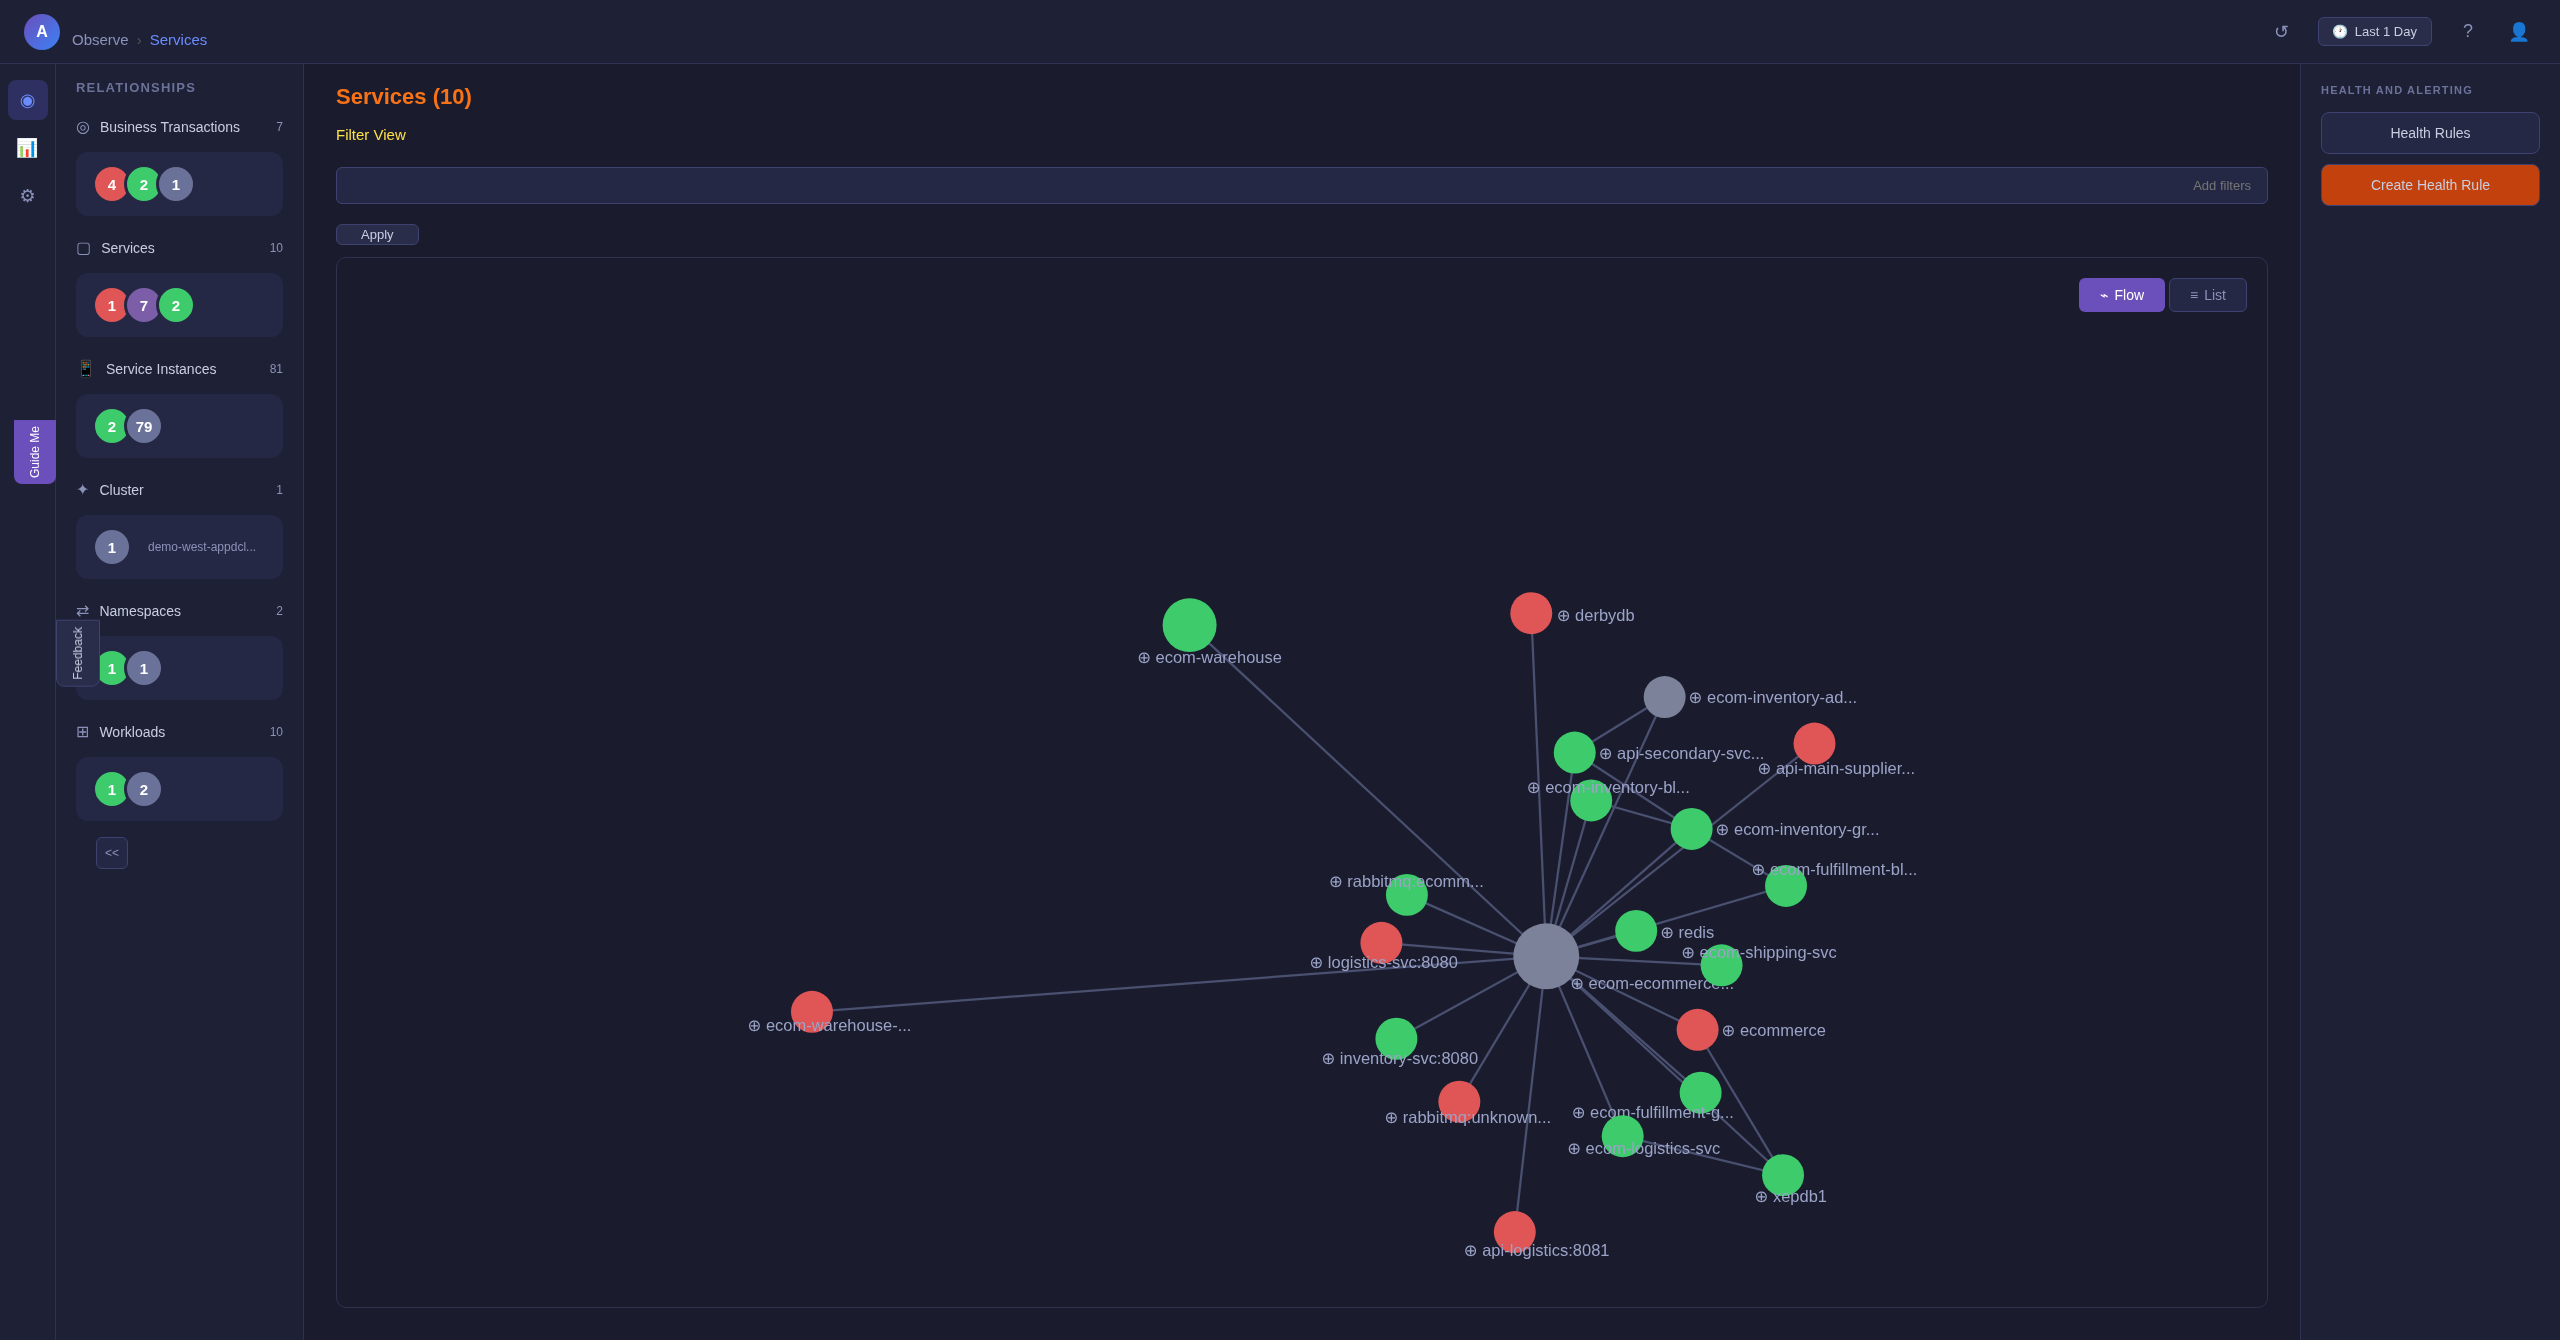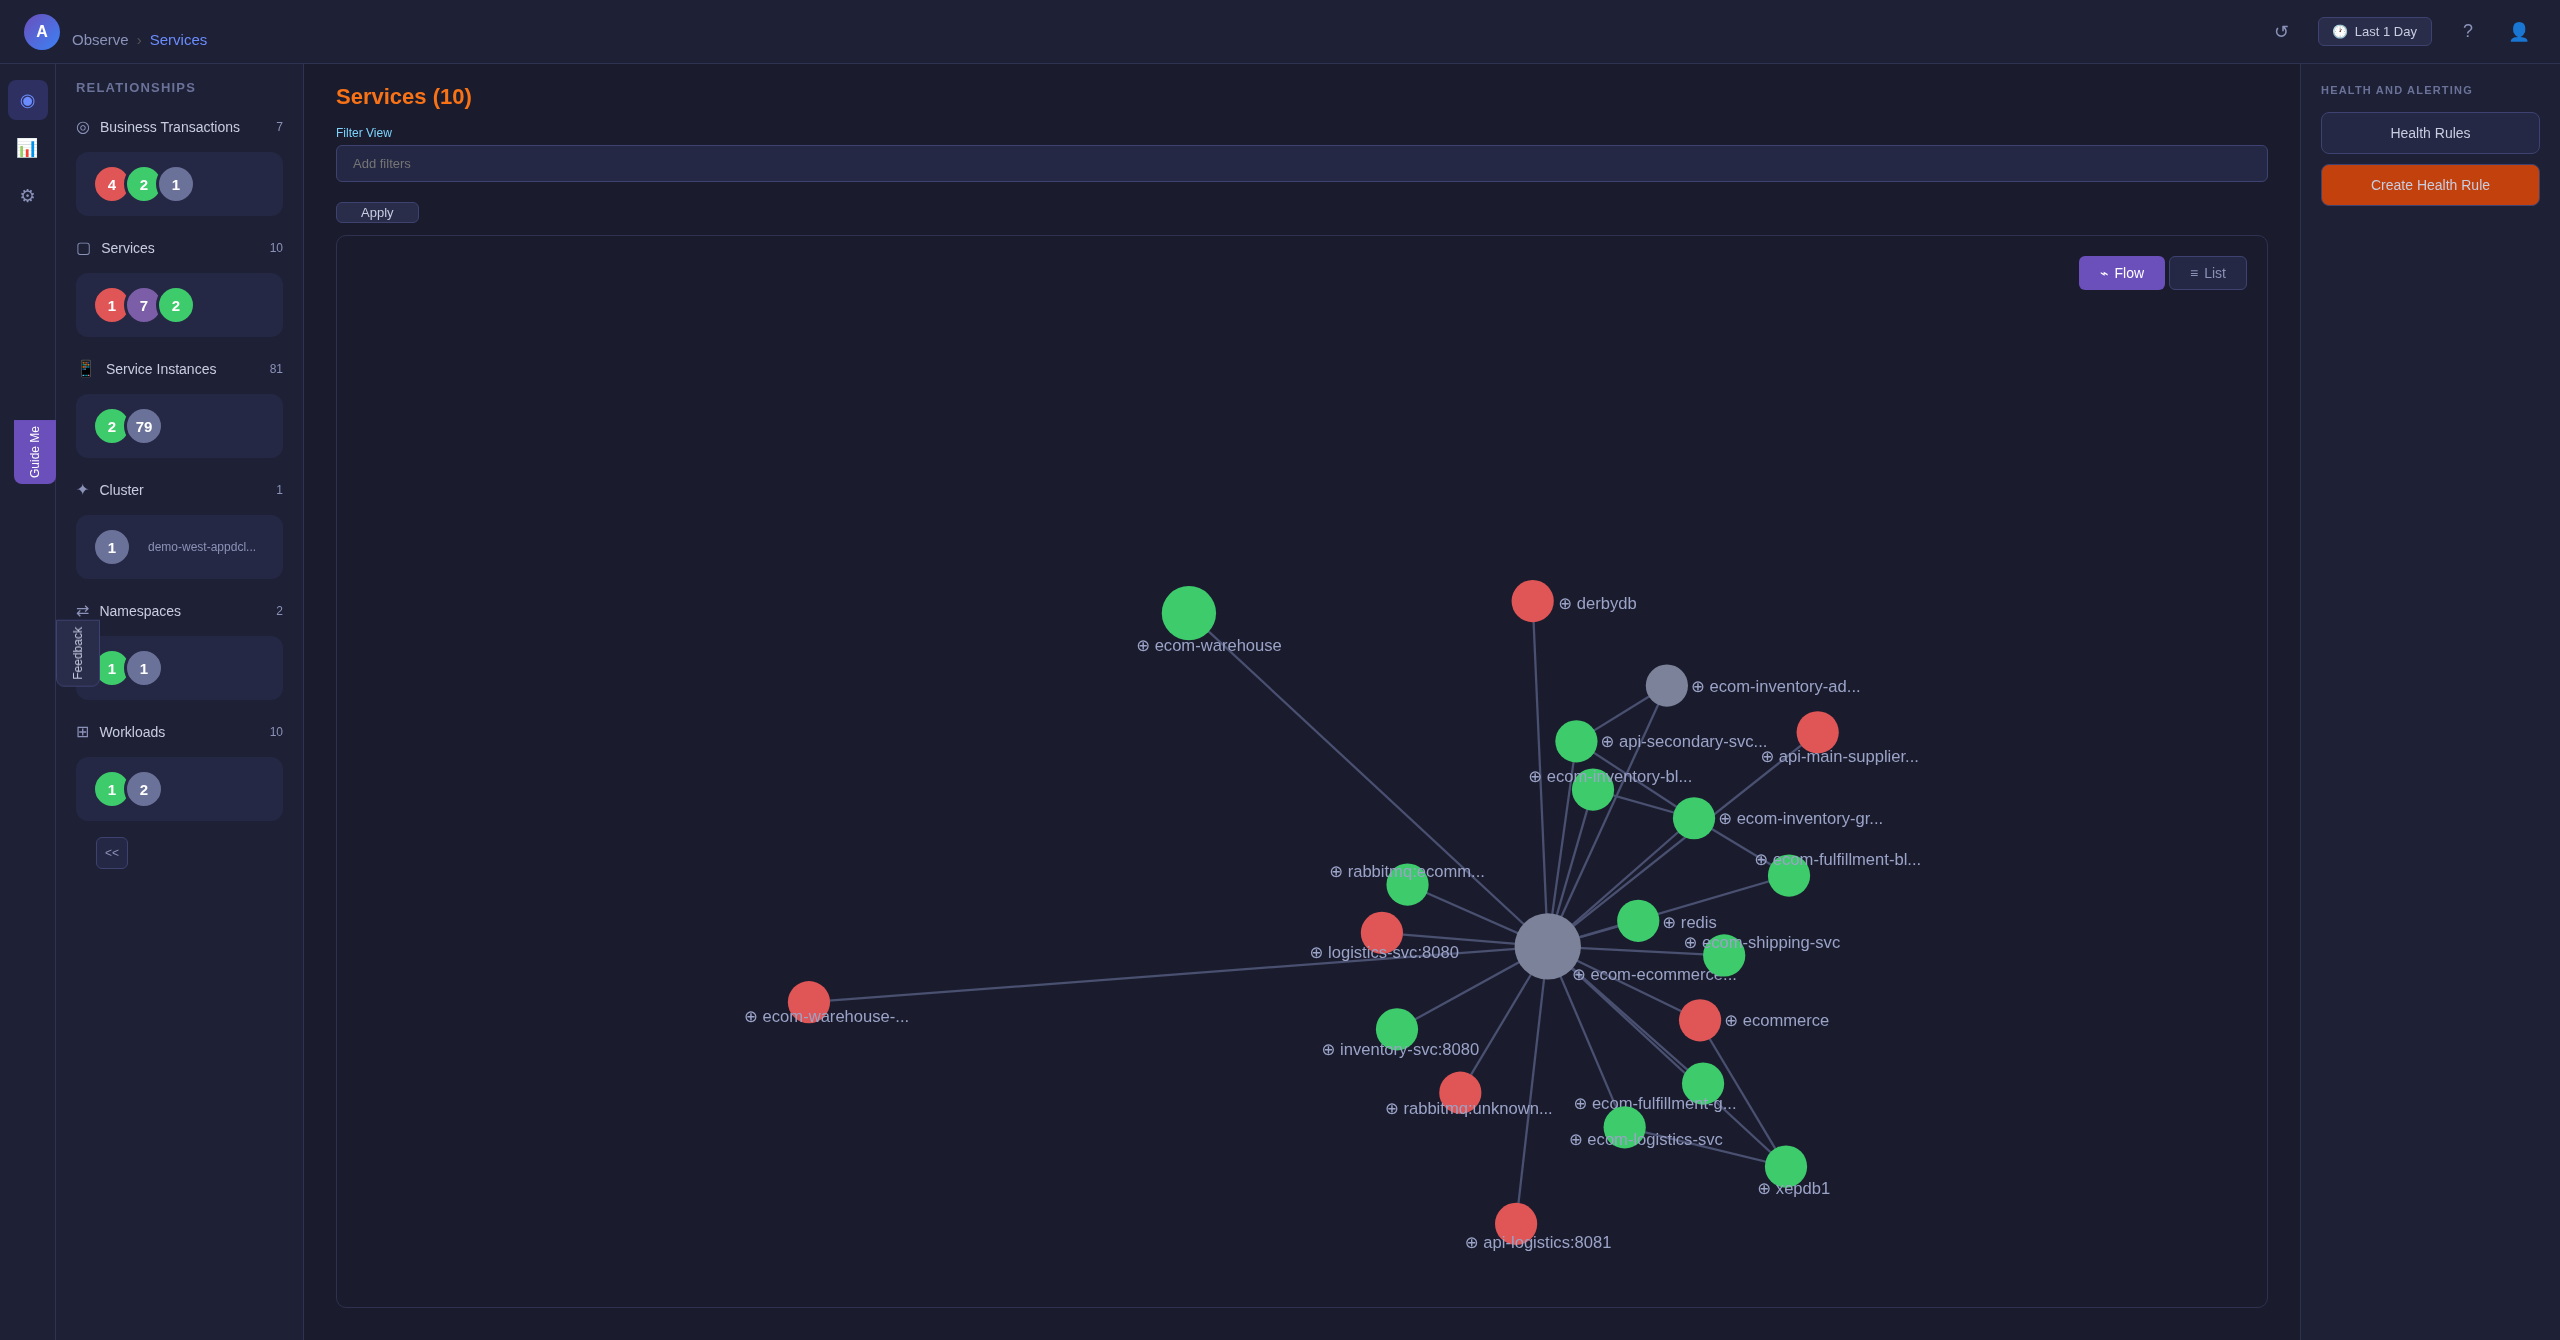--- a/index.html
+++ b/index.html
@@ -257,33 +257,34 @@
     .page-title {
       font-size: 22px;
       font-weight: 600;
       color: #f97316;
       margin-bottom: 16px;
     }
     .filter-section {
       margin-bottom: 12px;
     }
     .filter-label {
-      font-size: 12px;
-      color: #7dd3fc;
-      margin-bottom: 5px;
+      font-size: 15px;
+      color: #fde047;
+      margin-bottom: 24px;
     }
     .filter-input {
       width: 100%;
       background: #252844;
       border: 1px solid #3e4270;
       border-radius: 6px;
       padding: 10px 16px;
       color: #3b82f6;
       font-size: 13px;
       outline: none;
+      text-align: right;
     }
     .apply-btn {
       background: #2a2d4a;
       border: 1px solid #3e4270;
       border-radius: 6px;
       color: #c9cde0;
       padding: 2px 24px;
       cursor: pointer;
       font-size: 13px;
       margin-top: 8px;

